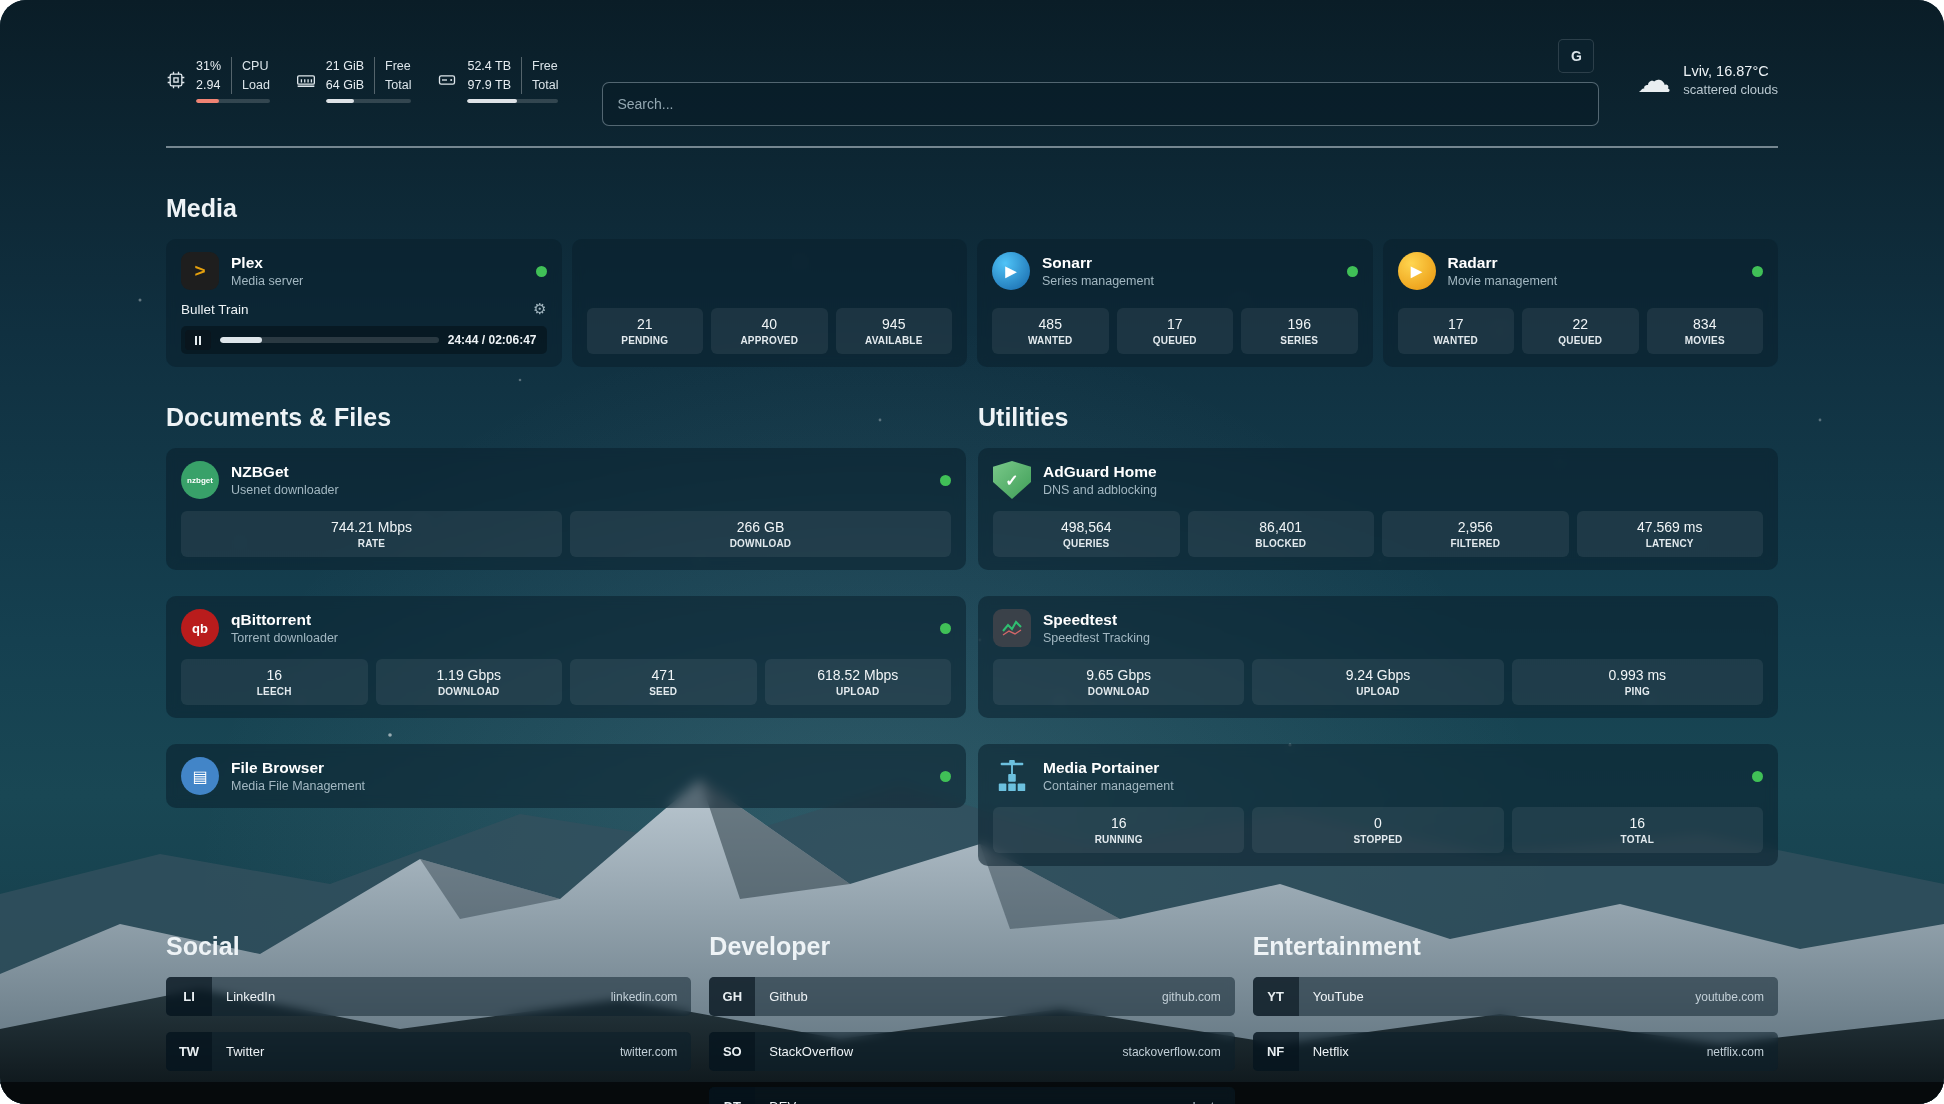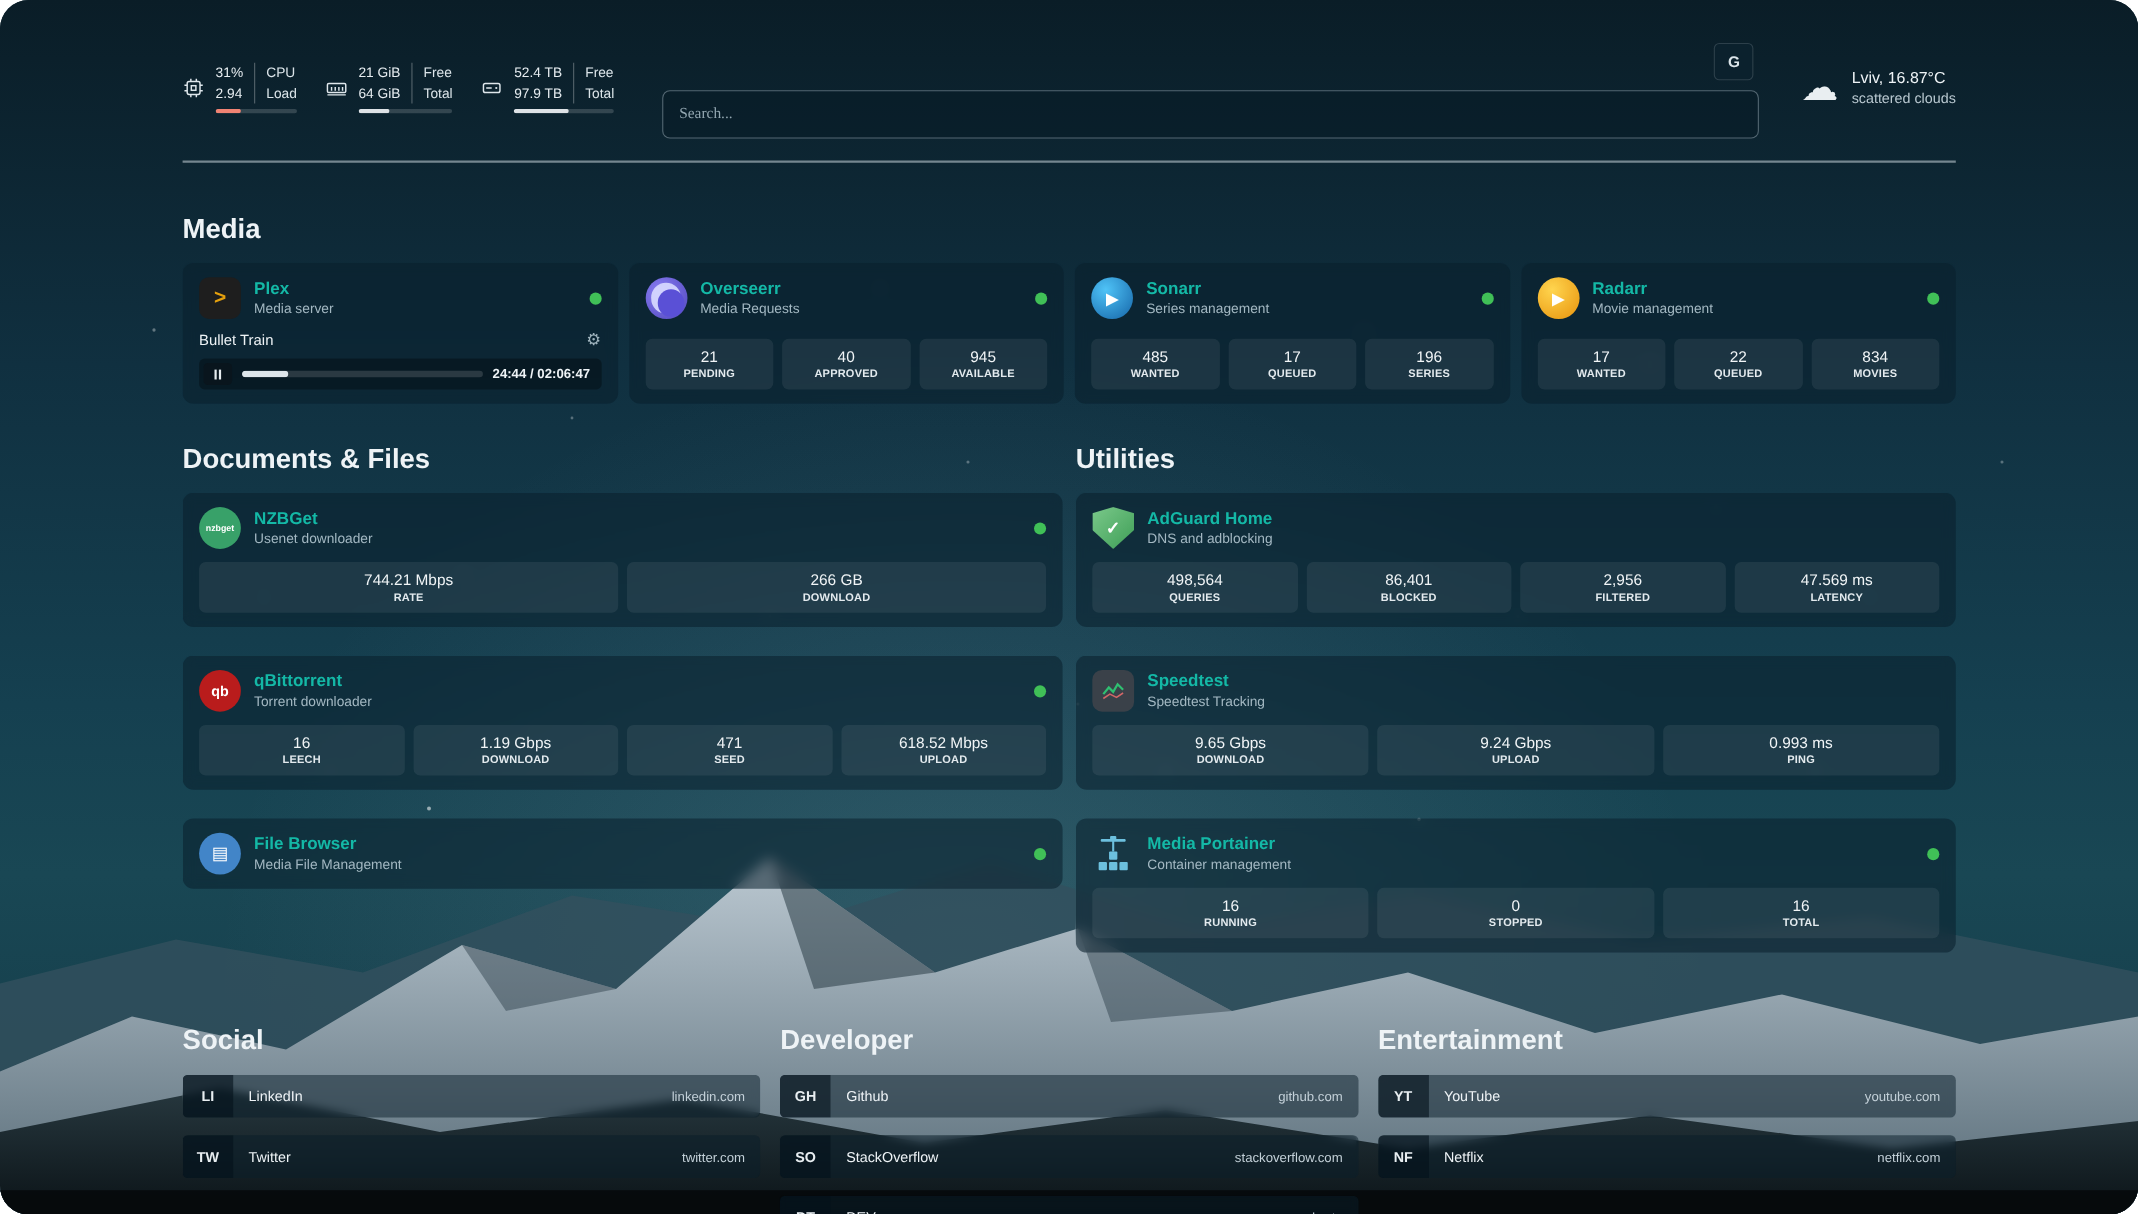--- a/index.html
+++ b/index.html
@@ -21,38 +21,38 @@
   .sysbody{display:flex;flex-direction:column;}
   .sysrows{display:flex;font-size:12.5px;color:#e7edf1;line-height:1.45;}
   .syscol{display:flex;flex-direction:column;}
   .syscol.vals{padding-right:10px;text-align:left;}
   .syscol.labs{border-left:1px solid rgba(255,255,255,.3);padding-left:10px;color:#dbe4e9;}
   .sysbar{margin-top:5px;height:4px;border-radius:2px;background:rgba(255,255,255,.16);overflow:hidden;}
   .sysbar-fill{height:100%;border-radius:2px;}
   .search-wrap{position:relative;flex:1;margin:0 38px 0 44px;}
   .search-input{width:100%;height:44px;box-sizing:border-box;background:rgba(8,27,38,.55);
     border:1px solid rgba(173,191,201,.45);border-radius:7px;color:#e6edf1;font-size:14px;
-    padding:0 52px 0 14px;outline:none;font-family:Liberation Serif, serif;margin-top:48px;}
+    padding:0 52px 0 14px;outline:none;font-family:Liberation Sans, sans-serif;margin-top:48px;}
   .search-input::placeholder{color:#93a7b1;}
   .search-btn{position:absolute;right:5px;top:5px;width:36px;height:34px;background:rgba(11,33,45,.9);
     border:1px solid rgba(255,255,255,.14);border-radius:5px;color:#dbe4e9;font-size:14px;font-weight:600;cursor:pointer;}
   .weather{display:flex;align-items:center;gap:12px;color:#eef3f6;}
   .cloud-glyph{font-size:34px;line-height:1;color:#e9eef1;}
   .weather-main{font-size:14.5px;}
   .weather-sub{font-size:13px;color:#b9c8d0;margin-top:3px;}
   .header-rule{margin-top:20px;border-bottom:2px solid rgba(222,232,238,.5);}
   
   .section-title{font-size:25px;font-weight:600;color:#eef3f6;margin:0 0 16px;}
   .section-media{margin-top:46px;}
   .media-grid{display:grid;grid-template-columns:repeat(4,1fr);gap:10px;}
   .card{background:rgba(9,31,43,.55);border-radius:10px;padding:13px 15px;backdrop-filter:blur(6px);box-sizing:border-box;}
   .media-grid .card{min-height:126px;display:flex;flex-direction:column;}
   .card-head{display:flex;align-items:center;gap:12px;}
   .app-meta{display:flex;flex-direction:column;}
-  .app-name{font-size:15.5px;font-weight:600;color:#14b8a6;}
+  .app-name{font-size:15.5px;font-weight:600;color:#ffffff;}
   .app-sub{font-size:12.5px;color:#a3b8c2;margin-top:2px;}
   .dot{margin-left:auto;width:11px;height:11px;border-radius:50%;flex:none;}
   .stats{display:flex;gap:8px;margin-top:12px;}
   .media-grid .stats{margin-top:auto;}
   .stat{flex:1;background:rgba(255,255,255,.07);border-radius:6px;padding:8px 4px;text-align:center;}
   .stat-value{font-size:14px;color:#f1f5f7;}
   .stat-label{font-size:10px;font-weight:700;color:#e3eaee;margin-top:3px;letter-spacing:.2px;}
   
   .app-icon{width:38px;height:38px;border-radius:9px;display:flex;align-items:center;justify-content:center;flex:none;font-weight:700;position:relative;}
   .icon-plex{background:#1e1e1e;color:#e5a00d;font-size:19px;font-weight:900;}
@@ -259,28 +259,20 @@
                 <i></i>
               </button>
             <div class="track">
               <div class="track-fill" style="width: 19%; background: rgb(221, 229, 234);"></div>
             </div>
             <span class="ptime">24:44 / 02:06:47</span>
           </div>
         </div>
 
         <div class="card">
-          <div class="card-head">
-            <div class="app-icon icon-overseerr"></div>
-            <div class="app-meta">
-              <div class="app-name">Overseerr</div>
-              <div class="app-sub">Media Requests</div>
-            </div>
-            <span class="dot" style="background: rgb(64, 192, 87);"></span>
-          </div>
           <div class="stats">
             <div class="stat">
               <div class="stat-value">21</div>
               <div class="stat-label">PENDING</div>
             </div>
             <div class="stat">
               <div class="stat-value">40</div>
               <div class="stat-label">APPROVED</div>
             </div>
             <div class="stat">

